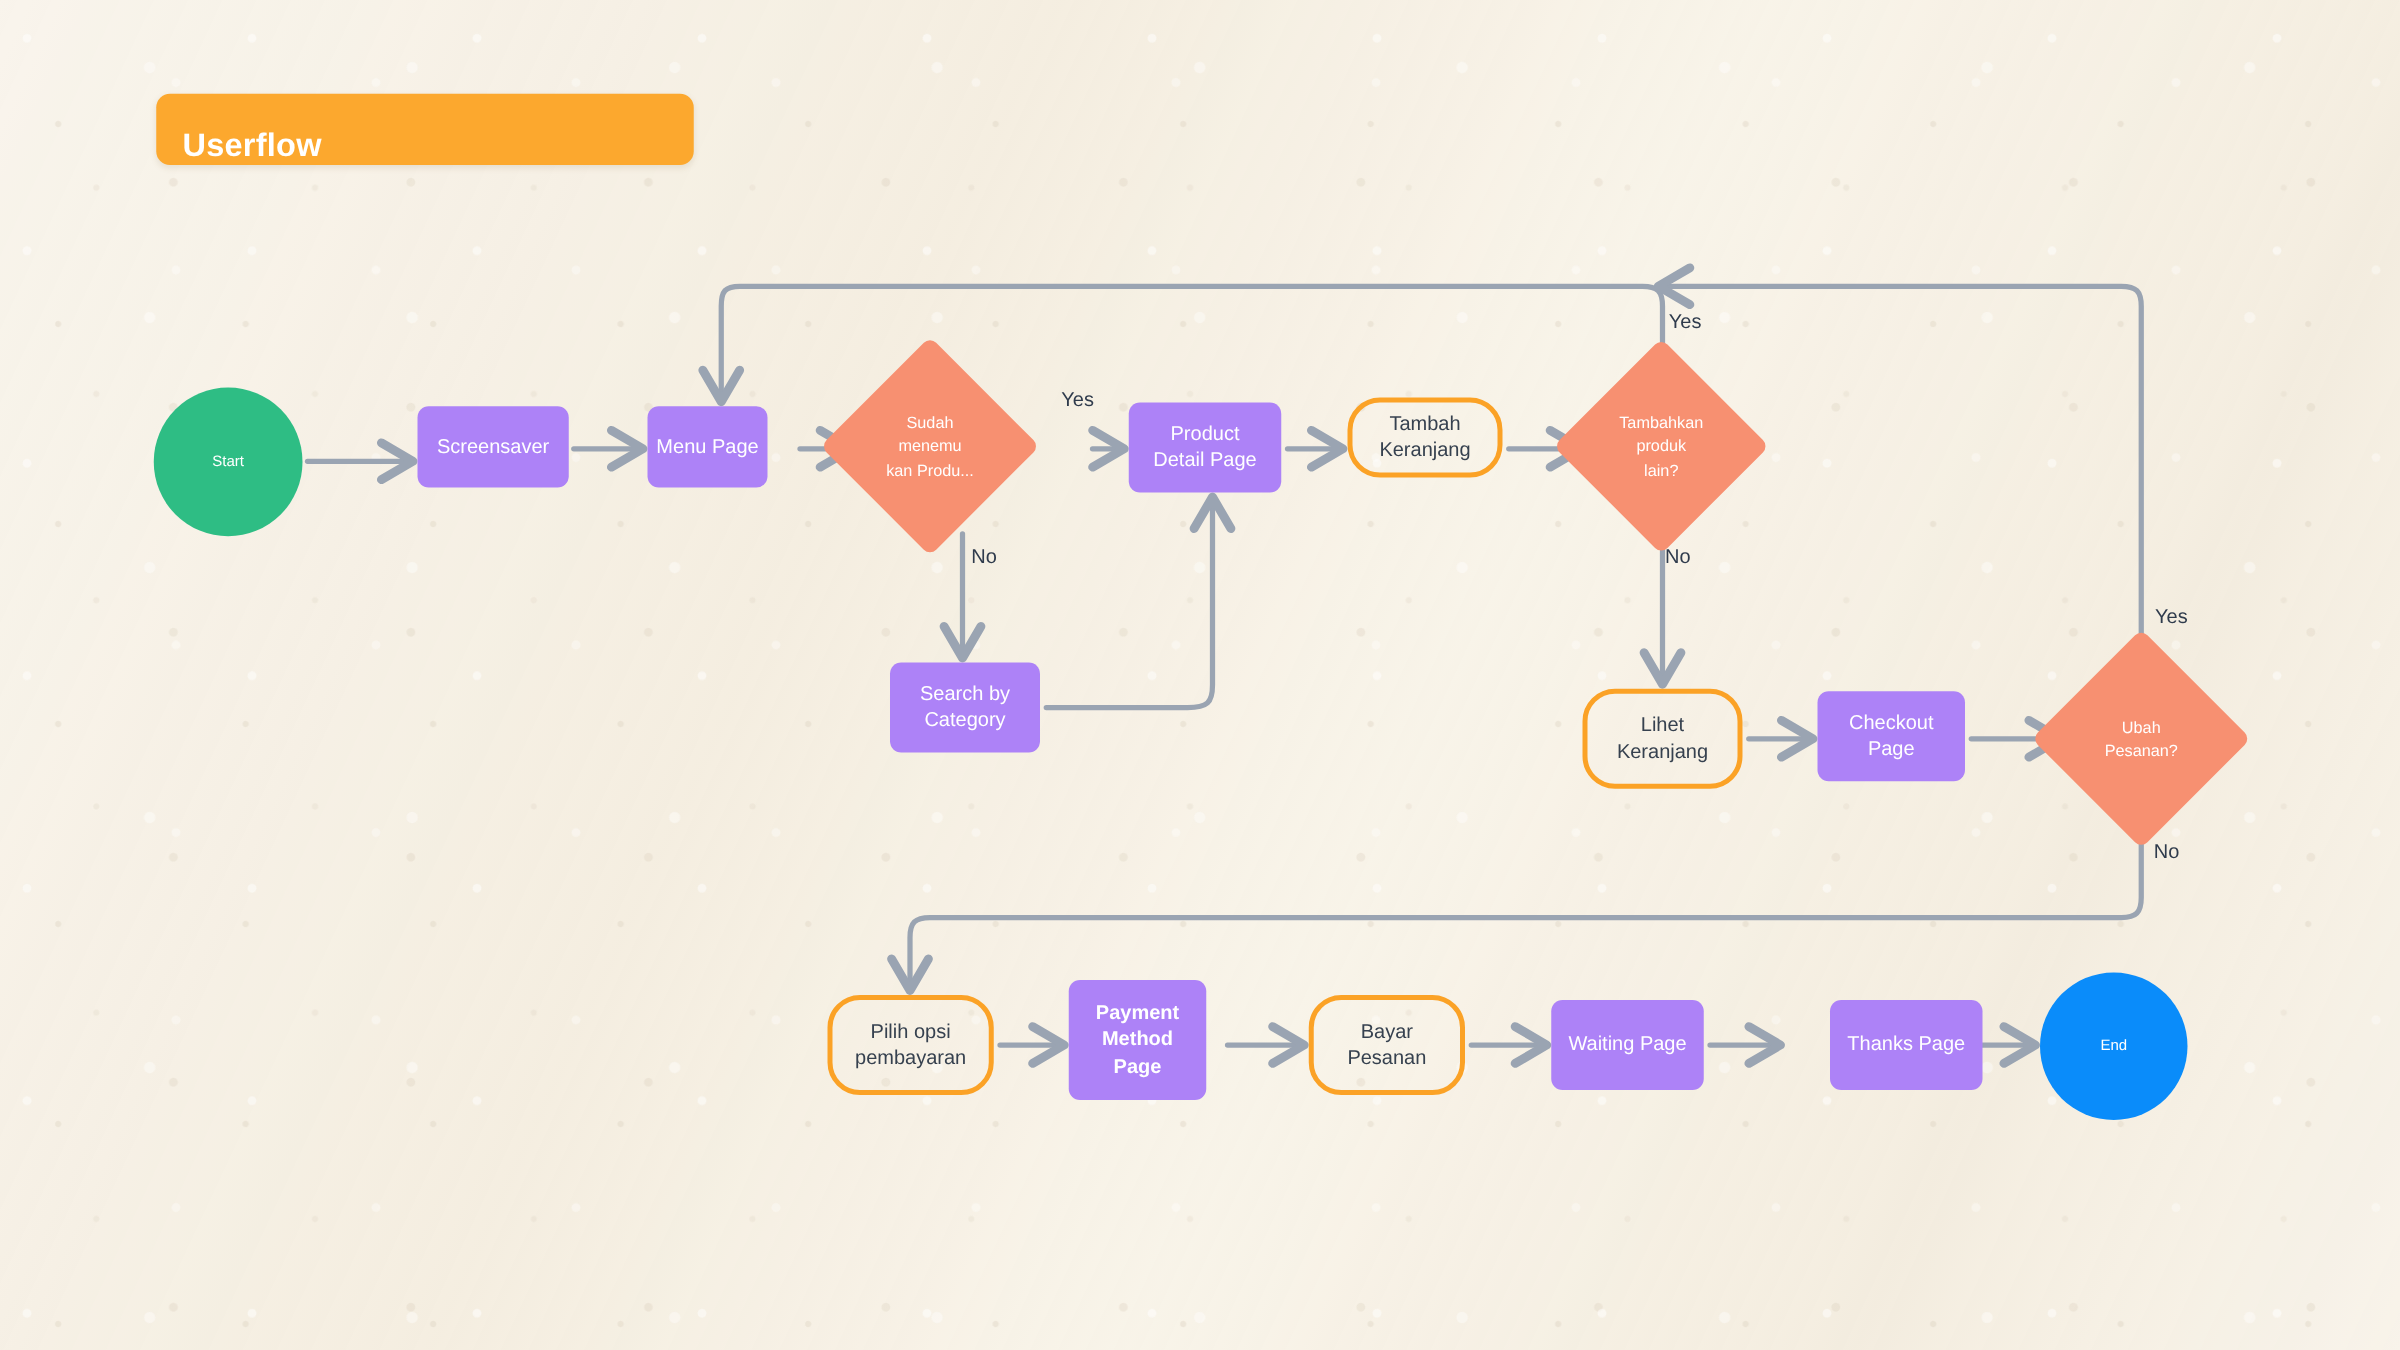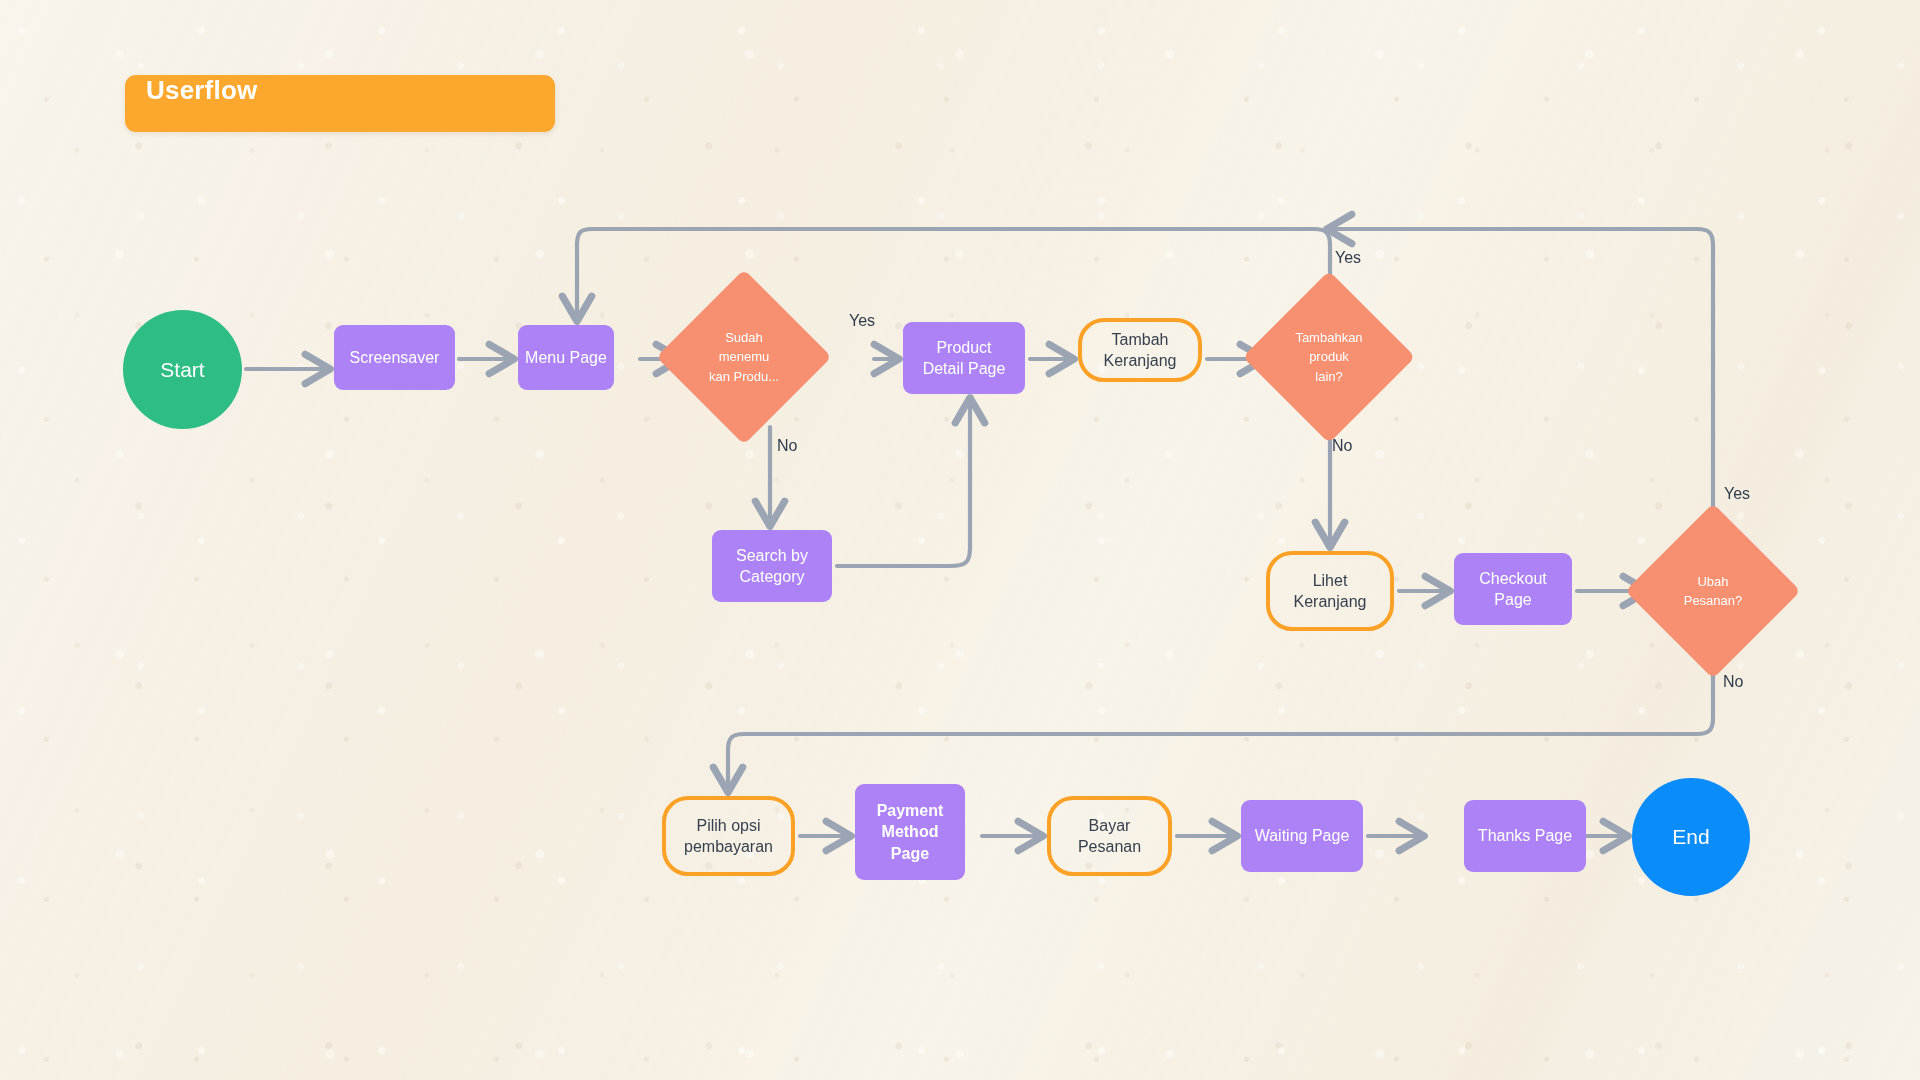--- a/index.html
+++ b/index.html
@@ -46,21 +46,21 @@
   
   .title-banner {
     position: absolute;
     left: 125px;
     top: 75px;
     width: 430px;
     height: 57px;
     background: #fca82e;
     border-radius: 11px;
     display: flex;
-    align-items: flex-start;
+    align-items: flex-end;
     box-shadow: 0 2px 5px rgba(120,95,50,0.13);
   }
   .title-banner .title-text {
     color: #ffffff;
     font-size: 26px;
     font-weight: bold;
     letter-spacing: 0.2px;
     margin-left: 21px;
   }
 
@@ -72,21 +72,21 @@
     justify-content: center;
     text-align: center;
     box-sizing: border-box;
     line-height: 1.33;
   }
   .node .node-label { display: block; white-space: pre-line; }
 
   .node-circle {
     border-radius: 50%;
     color: #ffffff;
-    font-size: 21px;
+    font-size: 12px;
     text-align: center;
   }
   .node-start { background: #2ebd84; }
   .node-end   { background: #0a8cfa; }
 
   .node-process {
     background: #ad82f7;
     color: #ffffff;
     border-radius: 9px;
     font-size: 16px;

